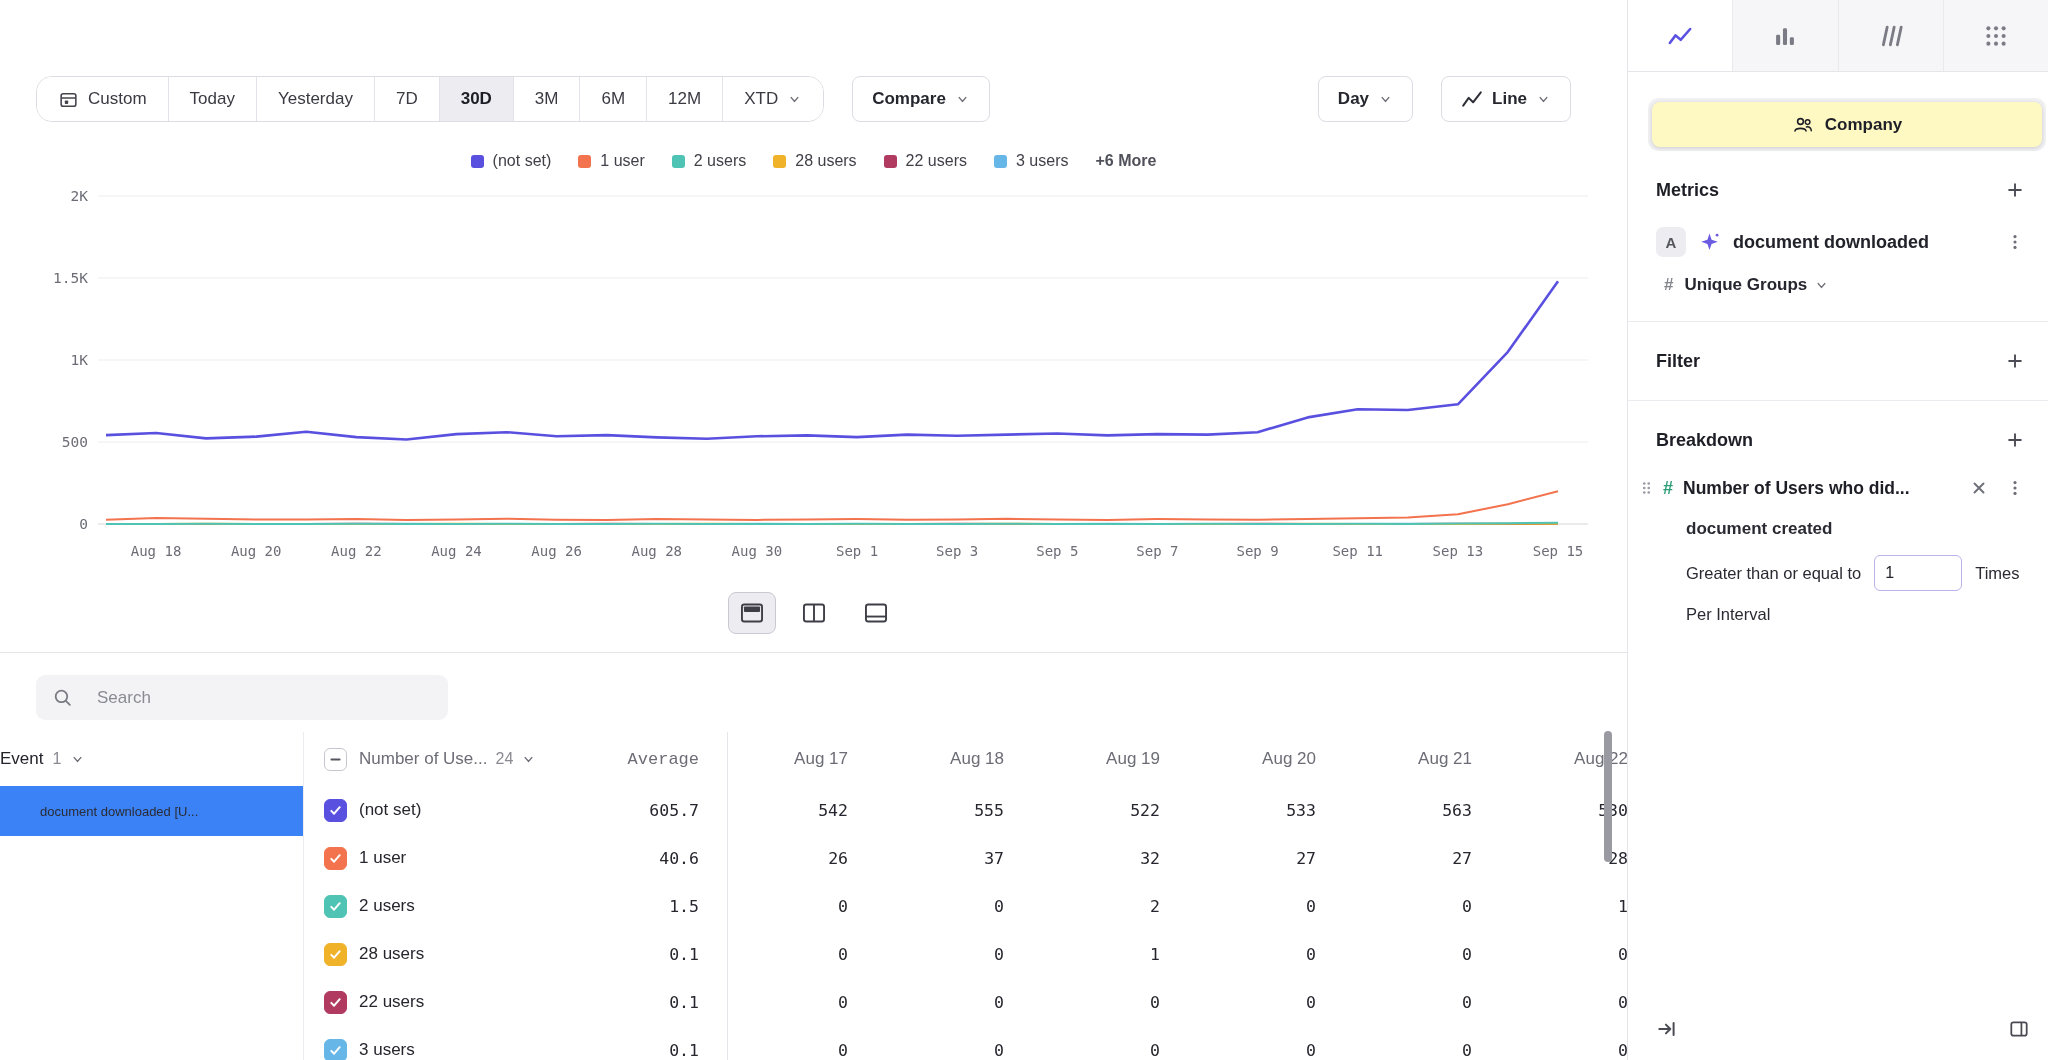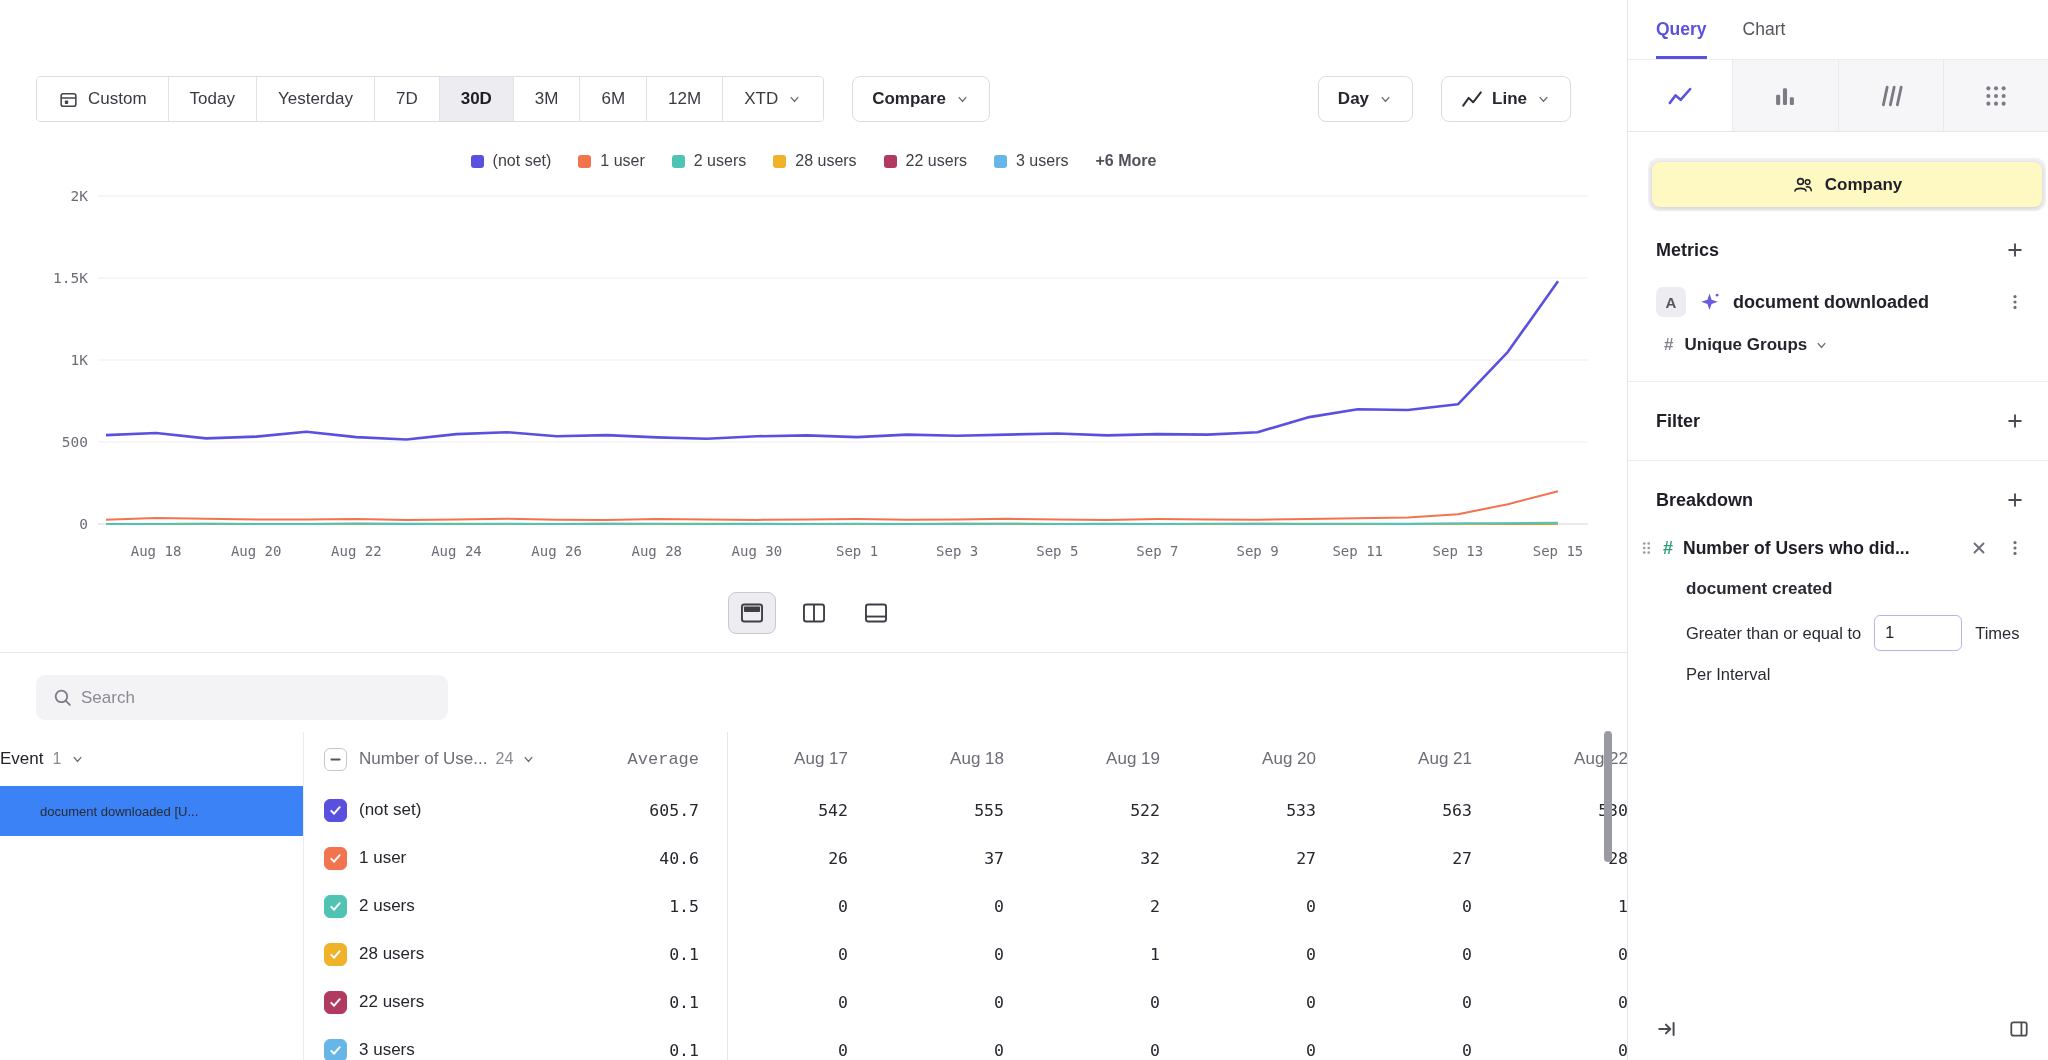--- a/index.html
+++ b/index.html
@@ -4,21 +4,21 @@
 <style>
   * { box-sizing: border-box; margin: 0; padding: 0; }
   html,body { background:#fff; }
   body { font-family:"Liberation Sans", sans-serif; color:#23232b; }
   .app { width:2048px; height:1060px; display:flex; overflow:hidden; background:#fff; }
 
   
   .main { flex:1; min-width:0; display:flex; flex-direction:column; position:relative; border-right:1px solid #e4e4e9; }
 
   .toolbar { display:flex; align-items:center; gap:28px; padding:76px 56px 0 36px; }
-  .range-group { display:flex; border:1px solid #dcdce2; border-radius:4px; overflow:hidden; height:46px; background:#fff; }
+  .range-group { display:flex; border:1px solid #dcdce2; border-radius:16px; overflow:hidden; height:46px; background:#fff; }
   .range-btn { display:flex; align-items:center; gap:9px; padding:0 21px; font-size:17px; color:#3a3a43; background:#fff; border:none; border-right:1px solid #e2e2e8; cursor:pointer; font-family:inherit; white-space:nowrap; }
   .range-btn:last-child { border-right:none; }
   .range-btn.active { background:#ececf1; color:#1d1d26; font-weight:700; }
   .cal-ic { width:21px; height:21px; color:#44444d; }
   .chev { width:15px; height:15px; color:#6e6e78; flex:0 0 auto; }
   .pill-btn { height:46px; display:flex; align-items:center; gap:9px; border:1px solid #dcdce2; border-radius:8px; background:#fff; padding:0 19px; font-size:17px; font-weight:600; color:#26262f; cursor:pointer; font-family:inherit; white-space:nowrap; }
   .toolbar-spacer { flex:1; }
   .line-ic { width:22px; height:22px; color:#2d2d36; }
 
   
@@ -32,21 +32,21 @@
   .xtick { font-family:"DejaVu Sans Mono", monospace; font-size:14px; fill:#6c6c76; text-anchor:middle; }
 
   .toggles { display:flex; justify-content:center; gap:14px; padding:12px 0 18px; }
   .toggle-btn { width:48px; height:42px; border-radius:8px; border:1px solid transparent; background:transparent; display:flex; align-items:center; justify-content:center; cursor:pointer; color:#3e3e46; }
   .toggle-btn.active { background:#ececf1; border-color:#c9c9d2; }
   .toggle-btn svg { width:26px; height:24px; }
 
   .main-divider { border-top:1px solid #e6e6ea; }
 
   .search-row { padding:22px 0 0 36px; }
-  .search-box { width:412px; height:45px; background:#f3f3f6; border-radius:9px; display:flex; align-items:center; padding:0 16px; gap:8px; }
+  .search-box { width:412px; height:45px; background:#f3f3f6; border-radius:9px; display:flex; align-items:center; padding:0 16px; gap:24px; }
   .search-box svg { width:21px; height:21px; flex:0 0 auto; }
   .search-box input { border:none; background:transparent; outline:none; font-size:17px; color:#2c2c34; width:100%; font-family:inherit; }
   .search-box input::placeholder { color:#8a8a93; }
 
   
   .table-wrap { flex:1; display:flex; margin-top:12px; overflow:hidden; }
   .event-col { width:304px; flex:0 0 auto; border-right:1px solid #ececf0; }
   .event-header { height:54px; display:flex; align-items:center; gap:9px; font-size:17px; color:#23232b; cursor:pointer; }
   .count { color:#8a8a93; font-size:16px; }
   .event-item { height:50px; display:flex; align-items:center; padding:0 14px 0 40px; font-size:13px; color:#2b2b33; background:#3b82f6; cursor:pointer; white-space:nowrap; overflow:hidden; }
@@ -425,24 +425,20 @@
             </div>
           </div>
       </div>
     </div>
 
     <div class="v-scrollbar"></div>
   </div>
 
   <div class="panel">
 
-    <div class="panel-tabs">
-      <div class="tab active">Query</div>
-      <div class="tab">Chart</div>
-    </div>
 
     <div class="chart-kinds">
       <div class="kind active">
         <svg viewBox="0 0 22 22">
             <path d="M3 16.5l4.5-6 4 3.5L19 5.5" stroke="currentColor" stroke-width="2" fill="none" stroke-linecap="round" stroke-linejoin="round"></path>
           </svg>
       </div>
       <div class="kind">
         <svg viewBox="0 0 22 22">
             <rect x="4" y="10" width="3.2" height="8" rx="1" fill="currentColor"></rect>

